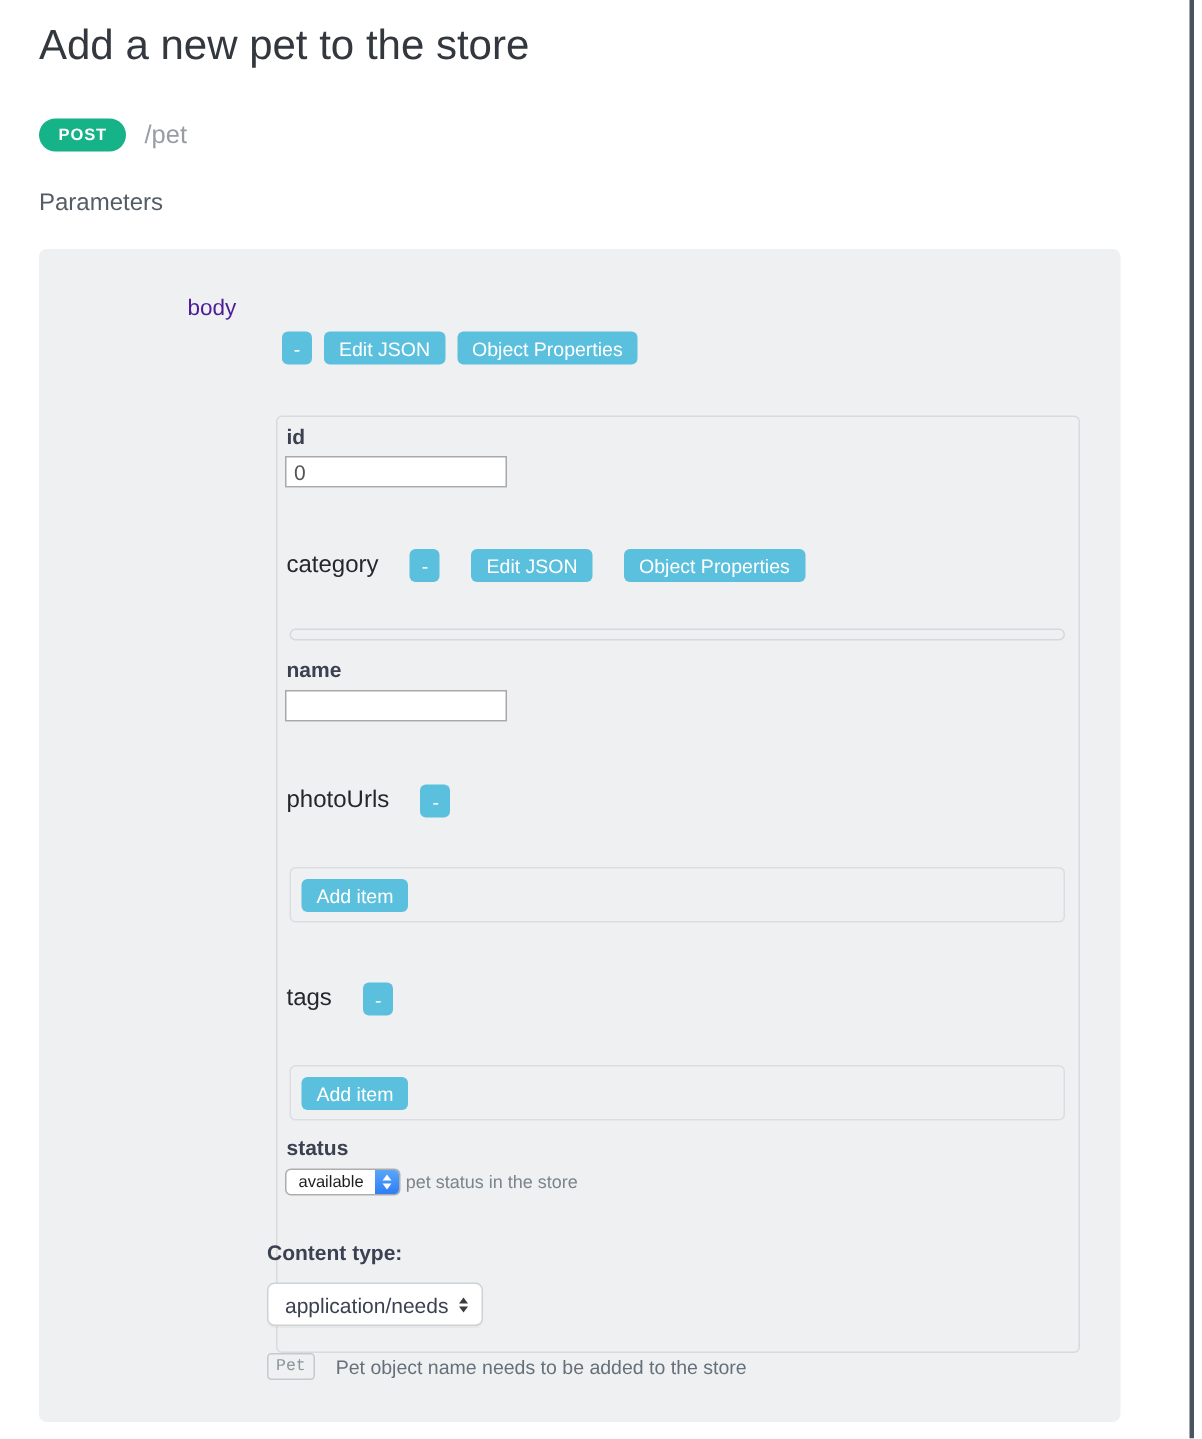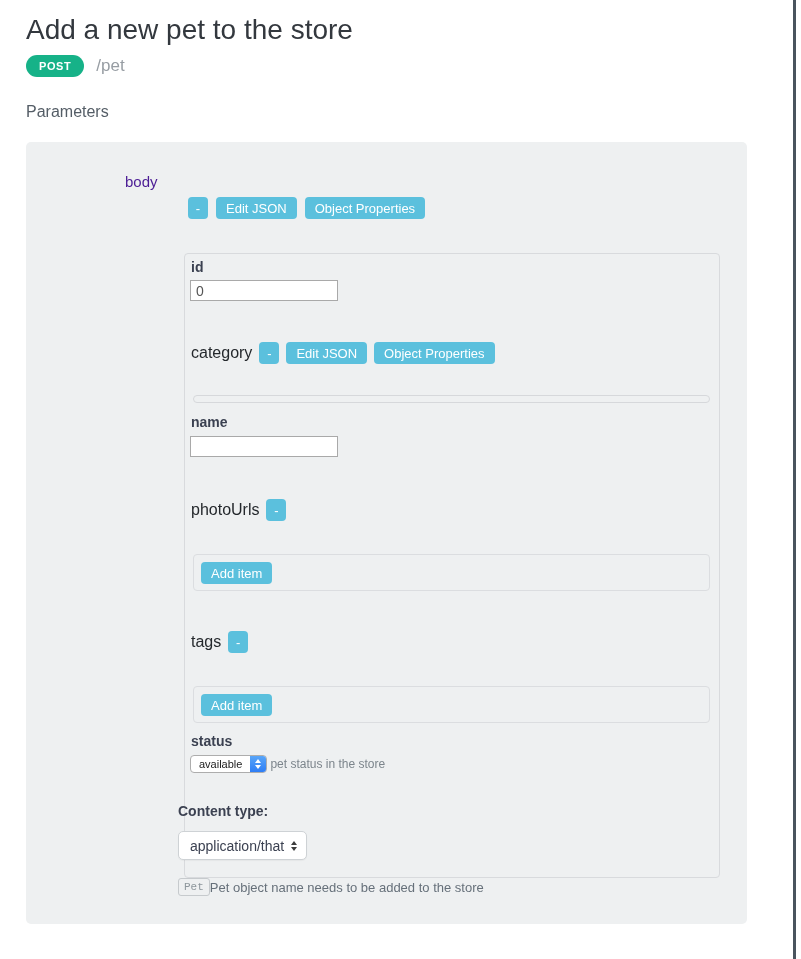--- a/index.html
+++ b/index.html
@@ -5,21 +5,21 @@
   * { margin:0; padding:0; box-sizing:border-box; }
   html,body { background:#ffffff; }
   body { font-family:"Liberation Sans","DejaVu Sans",sans-serif; width:801px; height:959px; position:relative; overflow:hidden; }
 
   .vline { position:absolute; top:0; bottom:0; right:5px; width:3px; background:#4a545e; }
 
   .content { padding-left:26px; padding-top:14px; }
 
   .page-title { font-size:28px; font-weight:400; color:#33383e; letter-spacing:0; }
 
-  .endpoint-row { display:flex; align-items:center; margin-top:9px; }
+  .endpoint-row { display:flex; align-items:center; margin-top:33px; }
   .method-badge { background:#16b288; color:#fff; font-size:11px; font-weight:700; letter-spacing:0.6px; padding:5px 13px; border-radius:12px; display:inline-block; }
   .path { margin-left:12px; font-size:17px; color:#979da3; }
 
   .section-heading { margin-top:26px; font-size:16px; color:#545d66; }
 
   .panel { position:relative; margin-top:21px; width:721px; height:782px; background:#eef0f1; border-radius:5px; }
 
   .body-label { position:absolute; left:99px; top:31px; font-size:15px; font-weight:400; color:#4c1d95; }
 
   .btn { display:inline-flex; align-items:center; justify-content:center; background:#5bc0dd; color:#fff; border:none; border-radius:4px; font-size:13px; height:22px; padding:0 10px; font-family:inherit; cursor:pointer; }
@@ -28,21 +28,21 @@
 
   .body-buttons { position:absolute; left:162px; top:55px; }
 
   .inner-box { position:absolute; left:158px; top:111px; width:536px; height:625px; border:1px solid #d8dadd; border-radius:4px; }
 
   .f-label-bold { position:absolute; font-size:14px; font-weight:700; color:#3b4151; }
   .f-label-plain { font-size:16px; font-weight:400; color:#24282c; }
 
   .text-input { position:absolute; width:148px; height:21px; border:1px solid #a9a9a9; background:#fff; font-size:14px; color:#555; padding:0 5px; font-family:inherit; }
 
-  .inline-row { position:absolute; display:flex; align-items:center; gap:7px; }
+  .inline-row { position:absolute; display:flex; align-items:center; gap:21px; }
 
   .divider-pill { position:absolute; left:8px; top:141px; width:517px; height:8px; border:1px solid #d6d8db; border-radius:5px; }
 
   .additem-box { position:absolute; left:8px; top:0; width:517px; height:37px; border:1px solid #dbdde0; border-radius:4px; }
   .additem-box .btn { margin:7px 0 0 7px; }
 
   .status-row { position:absolute; left:5px; top:501px; display:flex; align-items:center; }
 
   .mini-select { display:inline-flex; align-items:stretch; height:18px; background:#fff; border:1px solid #adadad; border-radius:4px; overflow:hidden; cursor:pointer; }
   .mini-select .txt { font-size:11px; color:#1c1c1c; padding:0 8px 0 8px; line-height:16px; }
@@ -51,21 +51,21 @@
   .tri-up { width:0; height:0; border-left:3px solid transparent; border-right:3px solid transparent; border-bottom:4px solid currentColor; }
   .tri-down { width:0; height:0; border-left:3px solid transparent; border-right:3px solid transparent; border-top:4px solid currentColor; }
 
   .status-desc { font-size:12px; color:#7c858c; margin-left:3px; }
 
   .ct-label { position:absolute; left:152px; top:661px; font-size:14px; font-weight:700; color:#3b4151; }
   .ct-select { position:absolute; left:152px; top:689px; height:29px; display:inline-flex; align-items:center; gap:7px; background:#fff; border:1px solid #ced2d5; border-radius:5px; padding:0 9px 0 11px; cursor:pointer; box-shadow:0 1px 1px rgba(0,0,0,0.04); }
   .ct-select .txt { font-size:14px; color:#3b4151; }
   .ct-select .spin { display:flex; flex-direction:column; gap:2px; align-items:center; color:#3c3c3c; }
 
-  .model-row { position:absolute; left:152px; top:736px; display:flex; align-items:center; gap:0; }
+  .model-row { position:absolute; left:152px; top:736px; display:flex; align-items:center; gap:14px; }
   .model-badge { font-family:"Liberation Mono","DejaVu Sans Mono",monospace; font-size:11px; color:#8d969c; border:1px solid #c6cacd; border-radius:3px; padding:2px 5px; background:transparent; }
   .model-desc { font-size:13px; color:#66707a; }
 </style>
 </head>
 <body>
 
 <div class="vline"></div>
 
 <div class="content">
 
@@ -134,21 +134,21 @@
           </span>
         </div>
         <span class="status-desc">pet status in the store</span>
       </div>
 
     </div>
 
     <div class="ct-label">Content type:</div>
 
     <div class="ct-select">
-      <span class="txt">application/that</span>
+      <span class="txt">application/needs</span>
       <span class="spin">
         <span class="tri-up"></span>
           <span class="tri-down"></span>
       </span>
     </div>
 
     <div class="model-row">
       <span class="model-badge">Pet</span>
       <span class="model-desc">Pet object name needs to be added to the store</span>
     </div>

